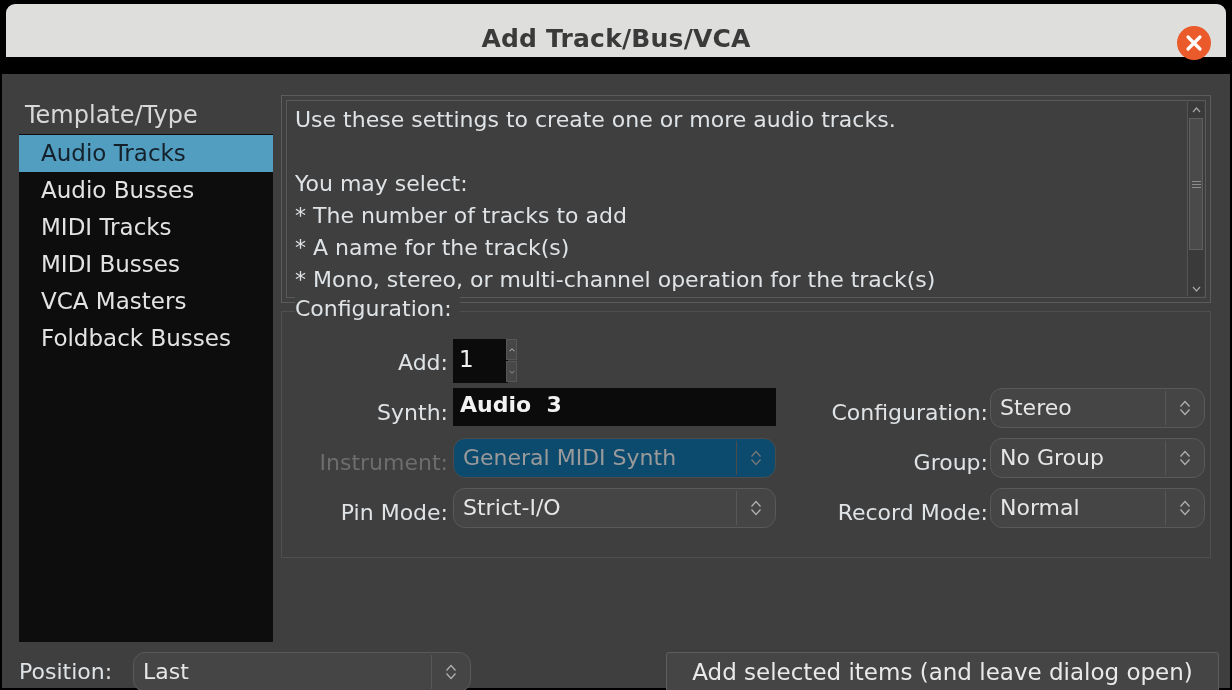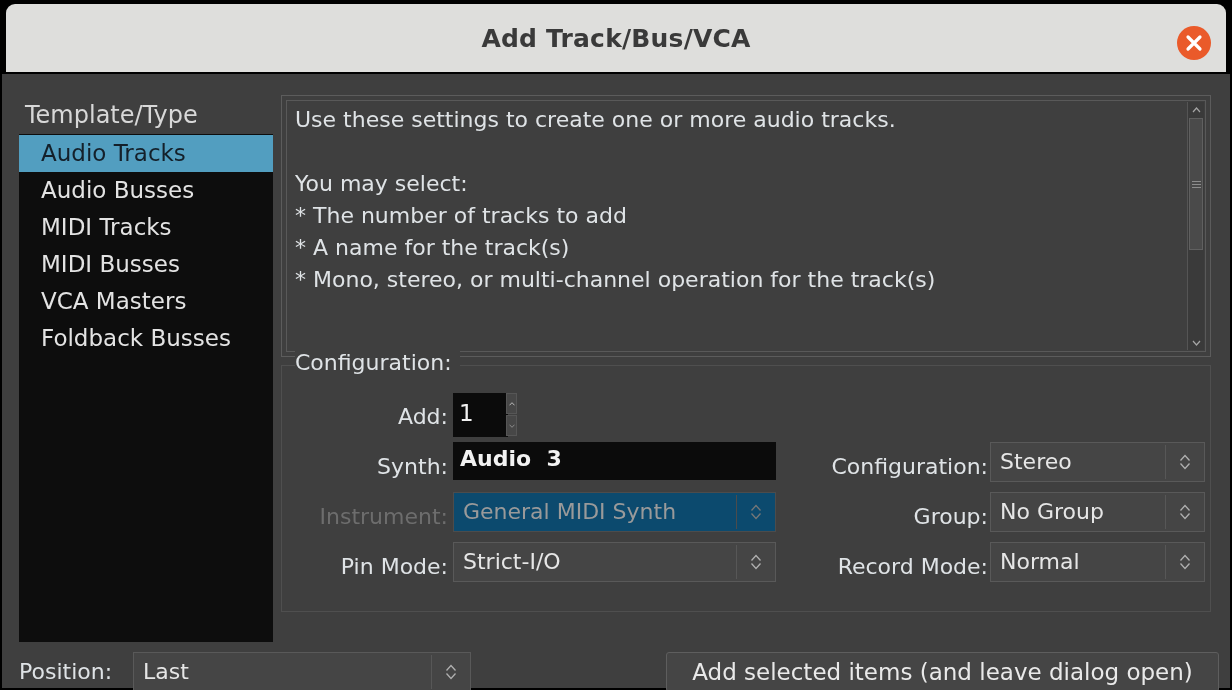--- a/index.html
+++ b/index.html
@@ -22,21 +22,21 @@
     width: 1232px;
     height: 690px;
     background: #000000;
     box-sizing: border-box;
   }
 
   .titlebar {
     position: absolute;
     left: 6px; top: 4px;
     width: 1220px;
-    height: 68px;
+    height: 53px;
     background: #dededc;
     border-top-left-radius: 9px;
     border-top-right-radius: 9px;
     box-sizing: border-box;
   }
   .title-text {
     position: absolute;
     left: 0; right: 0;
     top: 20px;
     text-align: center;
@@ -108,21 +108,21 @@
     position: absolute;
     left: 279px;
     top: 21px;
     width: 930px;
   }
 
   .desc-frame {
     position: relative;
     border: 1px solid #5c5c5c;
     background: #3f3f3f;
-    height: 262px;
+    height: 208px;
     box-sizing: border-box;
     padding: 4px;
   }
   .desc-view {
     position: absolute;
     left: 4px; top: 4px;
     right: 4px; bottom: 4px;
     border: 1px solid #595959;
     background: #3f3f3f;
     box-sizing: border-box;
@@ -282,21 +282,21 @@
     color: #f2f2f2;
     white-space: pre;
   }
 
   
   .dropdown {
     position: absolute;
     height: 40px;
     background: #454545;
     border: 1px solid #595959;
-    border-radius: 0;
+    border-radius: 12px;
     box-sizing: border-box;
     cursor: pointer;
   }
   .dropdown.left-col {
     left: 171px;
     width: 323px;
   }
   .dropdown.right-col {
     left: 708px;
     width: 215px;

